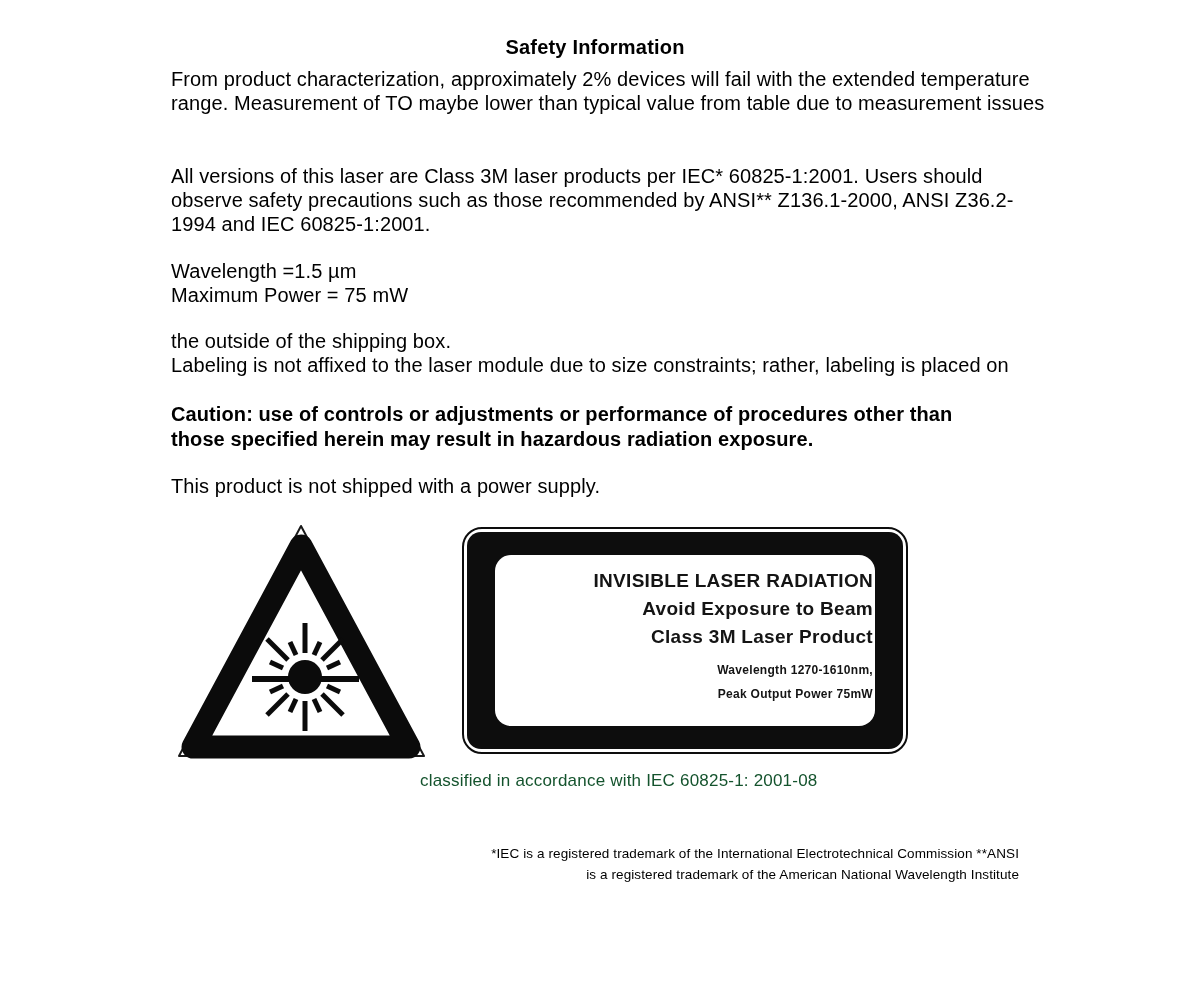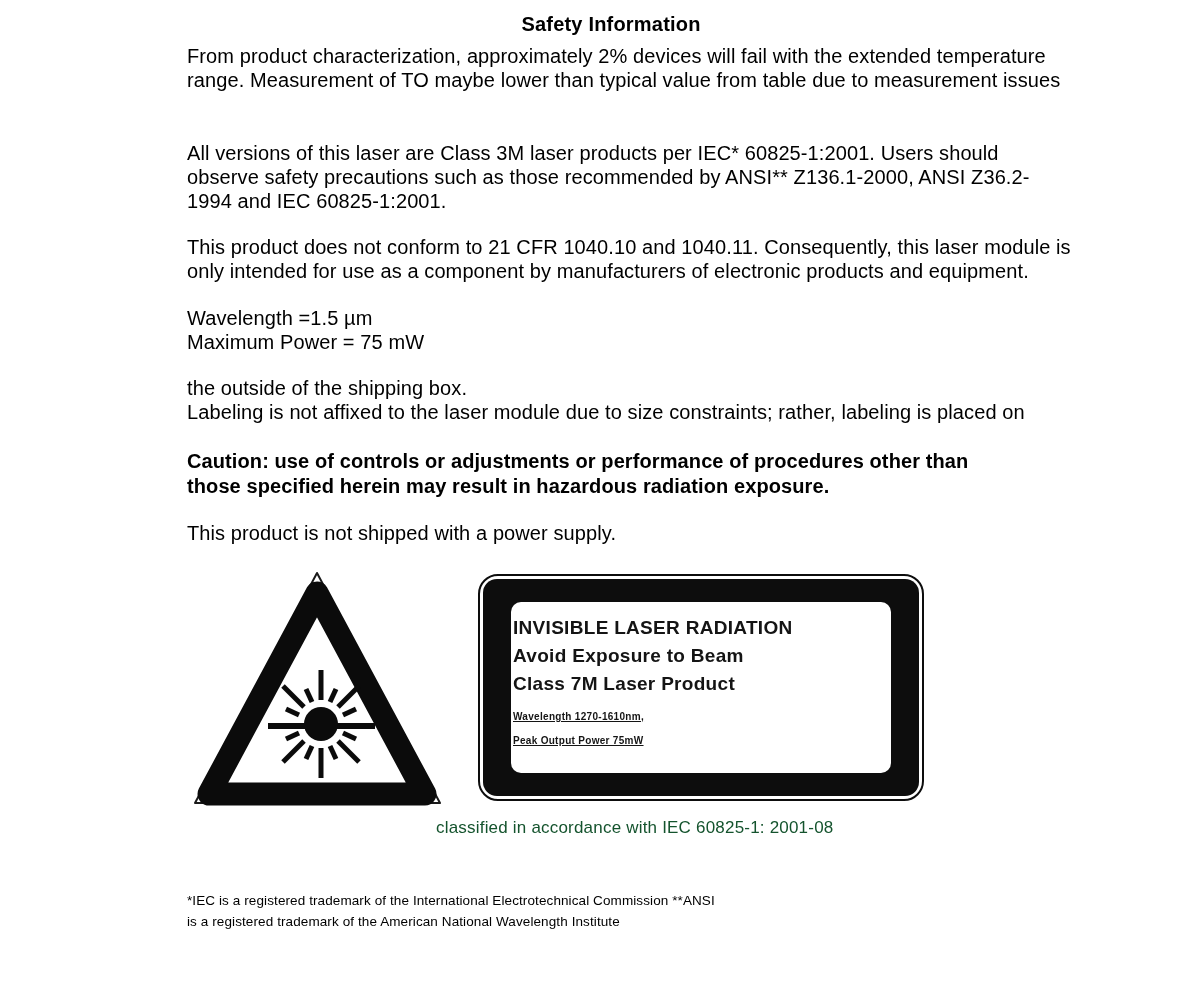--- a/index.html
+++ b/index.html
@@ -7,23 +7,22 @@
   body {
     width: 1186px; height: 1000px;
     background: #ffffff;
     font-family: "Liberation Sans", sans-serif;
     color: #000000;
     overflow: hidden;
     position: relative;
   }
   .content {
     position: absolute;
-    left: 171px; top: 11px;
+    left: 171px; top: 34px;
     width: 848px;
-    margin-left: 16px;
   }
   .doc-title {
     font-size: 20px;
     line-height: 26px;
     font-weight: bold;
     text-align: center;
     margin: 0;
     letter-spacing: 0.2px;
   }
   .para {
@@ -56,54 +55,54 @@
   }
   .label-black {
     width: 100%; height: 100%;
     background: #0d0d0d;
     border-radius: 14px;
     padding: 23px 28px;
   }
   .label-white {
     width: 100%; height: 100%;
     background: #ffffff;
-    border-radius: 10px;
-    text-align: left;
+    border-radius: 16px;
+    text-align: right;
     padding: 12px 2px;
     color: #141414;
   }
   .label-line-lg {
     font-size: 19px;
     line-height: 28px;
     font-weight: bold;
     letter-spacing: 0.3px;
     white-space: nowrap;
   }
   .label-line-sm {
-    font-size: 10px;
+    font-size: 12px;
     line-height: 24px;
     font-weight: bold;
     letter-spacing: 0.3px;
     white-space: nowrap;
-    text-decoration: underline;
   }
   .label-small-group { margin-top: 7px; }
   .figure-caption {
     margin-top: 7px;
     margin-left: 249px;
     font-size: 17px;
     color: #14532d;
     letter-spacing: 0.2px;
     white-space: nowrap;
   }
   .footnote {
     margin-top: 52px;
     font-size: 13.5px;
     line-height: 21px;
     letter-spacing: 0.1px;
+    text-align: right;
   }
   .footnote div { white-space: nowrap; }
 </style>
 </head>
 <body>
 
 <div class="content">
 
   <h1 class="doc-title">Safety Information</h1>
 
@@ -111,24 +110,20 @@
     <div>From product characterization, approximately 2% devices will fail with the extended temperature</div>
     <div>range. Measurement of TO maybe lower than typical value from table due to measurement issues</div>
   </div>
 
   <div class="para p-class">
     <div>All versions of this laser are Class 3M laser products per IEC* 60825-1:2001. Users should</div>
     <div>observe safety precautions such as those recommended by ANSI** Z136.1-2000, ANSI Z36.2-</div>
     <div>1994 and IEC 60825-1:2001.</div>
   </div>
 
-  <div class="para p-cfr">
-    <div>This product does not conform to 21 CFR 1040.10 and 1040.11. Consequently, this laser module is</div>
-    <div>only intended for use as a component by manufacturers of electronic products and equipment.</div>
-  </div>
 
   <div class="para p-specs">
     <div>Wavelength =1.5 µm</div>
     <div>Maximum Power = 75 mW</div>
   </div>
 
   <div class="para p-label">
     <div>the outside of the shipping box.</div>
     <div>Labeling is not affixed to the laser module due to size constraints; rather, labeling is placed on</div>
   </div>
@@ -170,21 +165,21 @@
           <line x1="152" y1="164" x2="165" y2="170"></line>
         </g>
         <circle cx="130" cy="155" r="17" fill="#0b0b0b"></circle>
       </svg>
 
       <div class="label-outer">
         <div class="label-black">
           <div class="label-white">
             <div class="label-line-lg">INVISIBLE LASER RADIATION</div>
             <div class="label-line-lg">Avoid Exposure to Beam</div>
-            <div class="label-line-lg">Class 7M Laser Product</div>
+            <div class="label-line-lg">Class 3M Laser Product</div>
             <div class="label-small-group">
               <div class="label-line-sm">Wavelength 1270-1610nm,</div>
               <div class="label-line-sm">Peak Output Power 75mW</div>
             </div>
           </div>
         </div>
       </div>
 
     </div>
     <div class="figure-caption">classified in accordance with IEC 60825-1: 2001-08</div>

